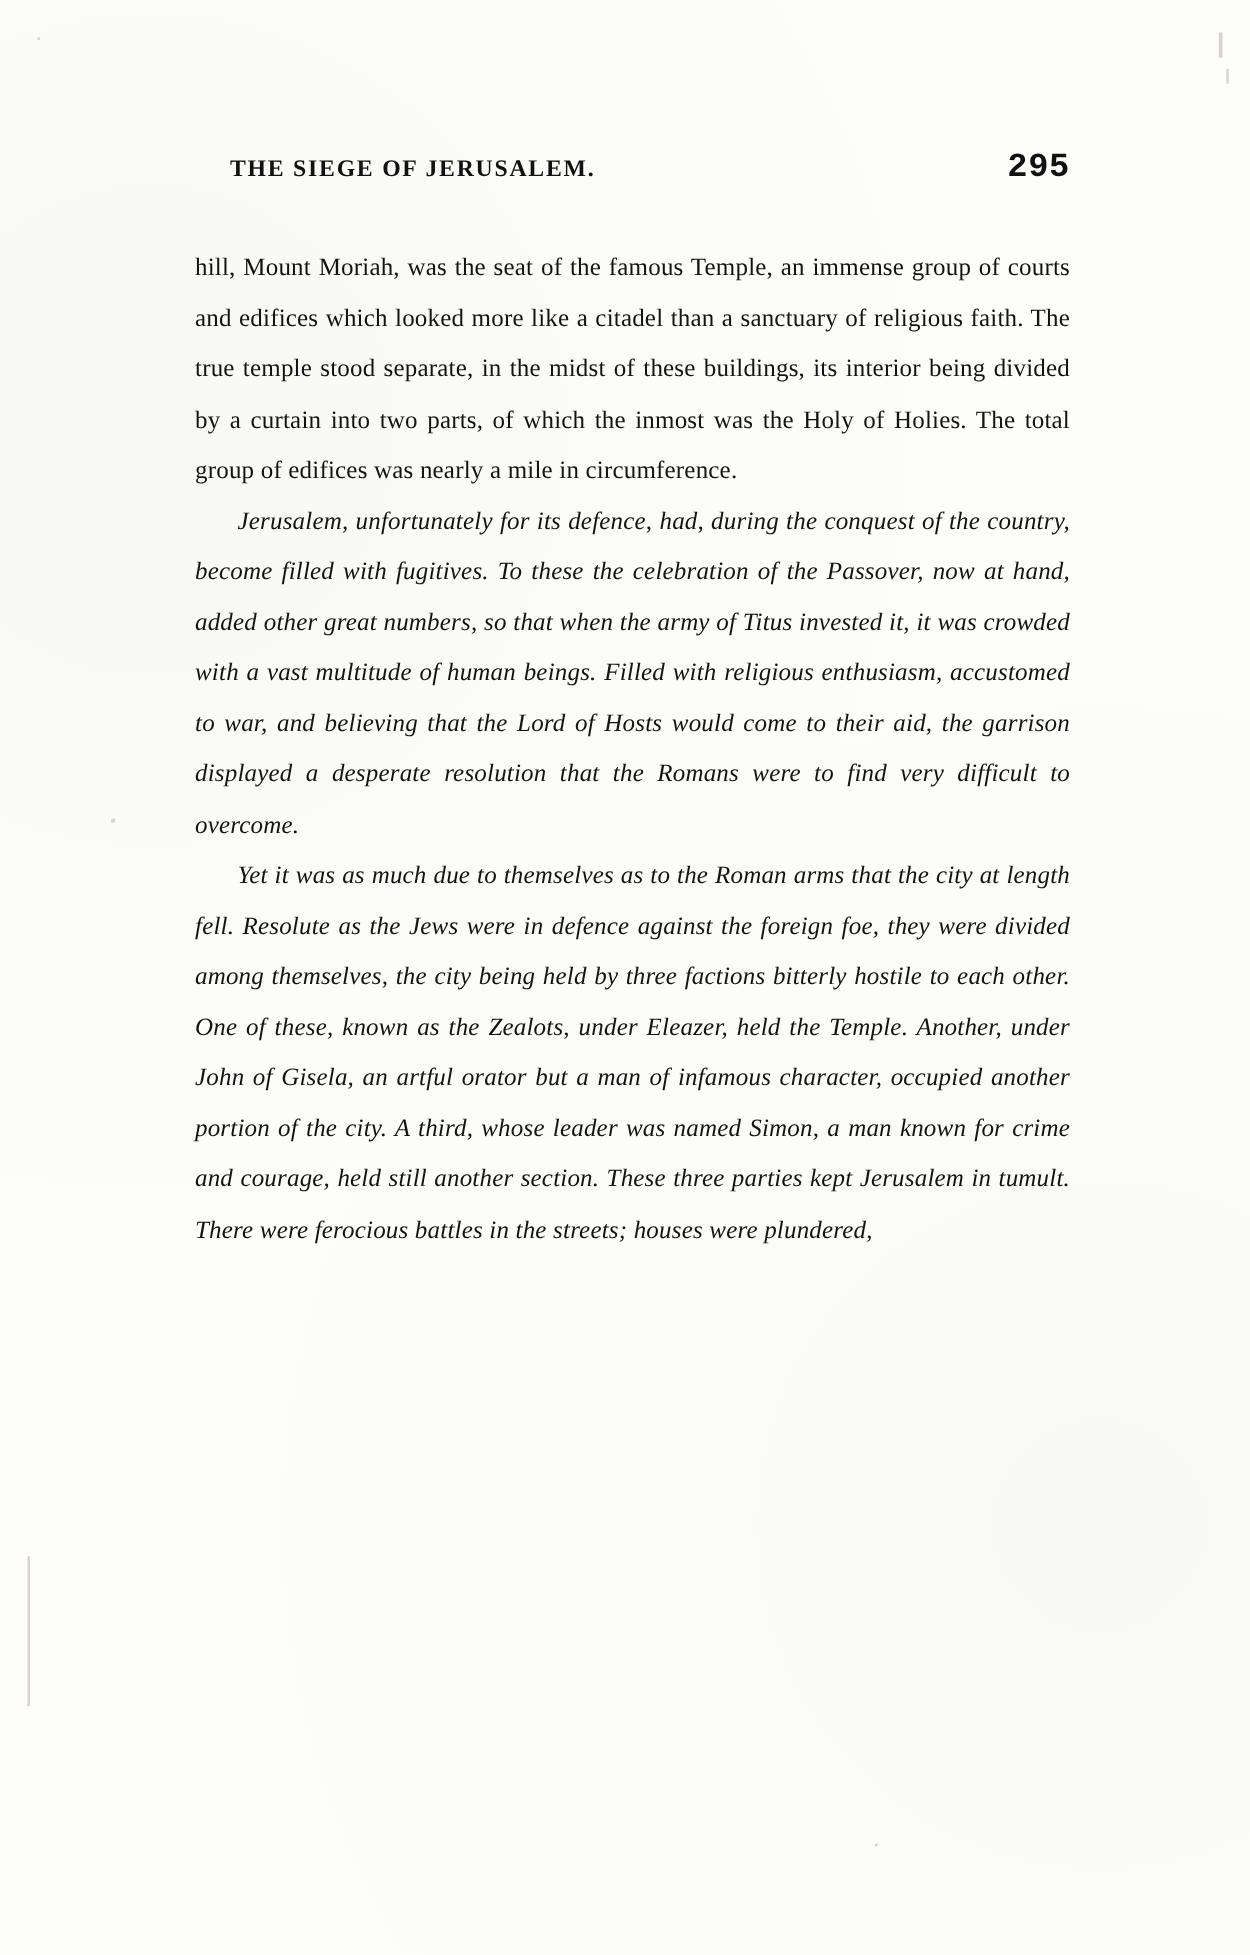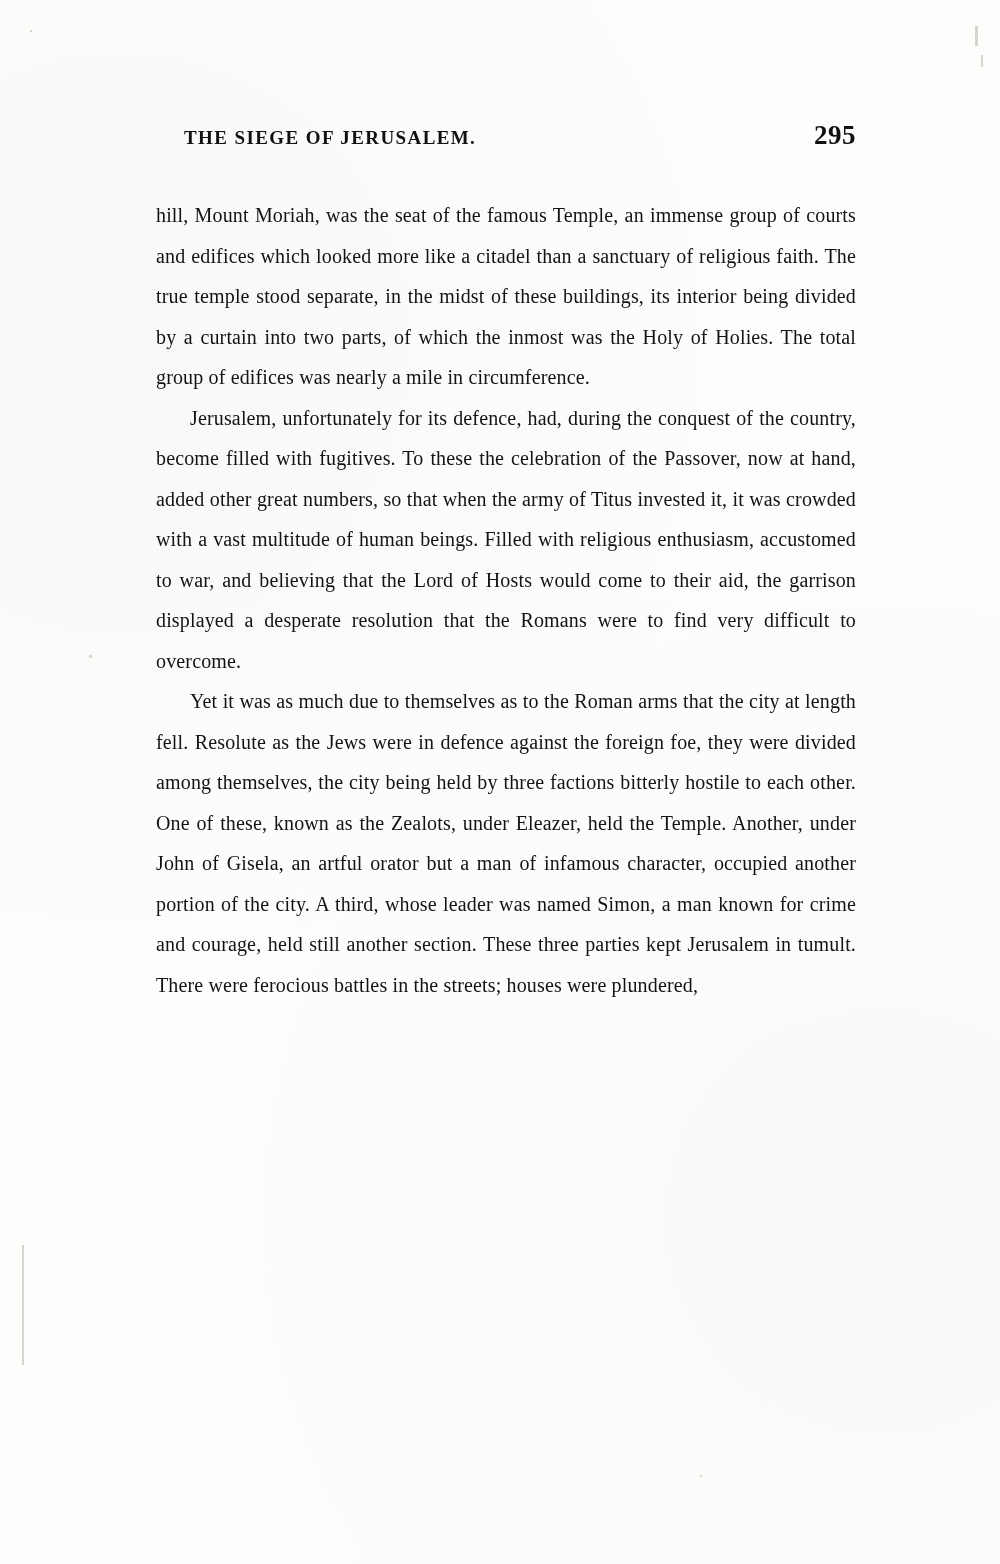--- a/index.html
+++ b/index.html
@@ -54,21 +54,21 @@
     padding-left: 28px;
   }
   .running-head {
     font-family: "Liberation Serif", serif;
     font-weight: bold;
     font-size: 19px;
     letter-spacing: 1.4px;
     color: #111;
   }
   .folio {
-    font-family: Liberation Serif, serif;
+    font-family: Liberation Mono, monospace;
     font-weight: bold;
     font-size: 27px;
     color: #111;
     letter-spacing: 0.5px;
   }
 
   p.body-par {
     margin: 0;
     font-size: 20px;
     line-height: 40.5px;
@@ -76,20 +76,21 @@
     text-justify: inter-word;
     color: #131313;
     text-indent: 34px;
     letter-spacing: 0.15px;
   }
   p.body-par.no-indent {
     text-indent: 0;
   }
   p.body-par + p.body-par {
     margin-top: 0;
+    font-style: italic;
   }
 
   
   .content p.body-par:last-child {
     text-align: justify;
   }
 </style>
 </head>
 <body>
 

